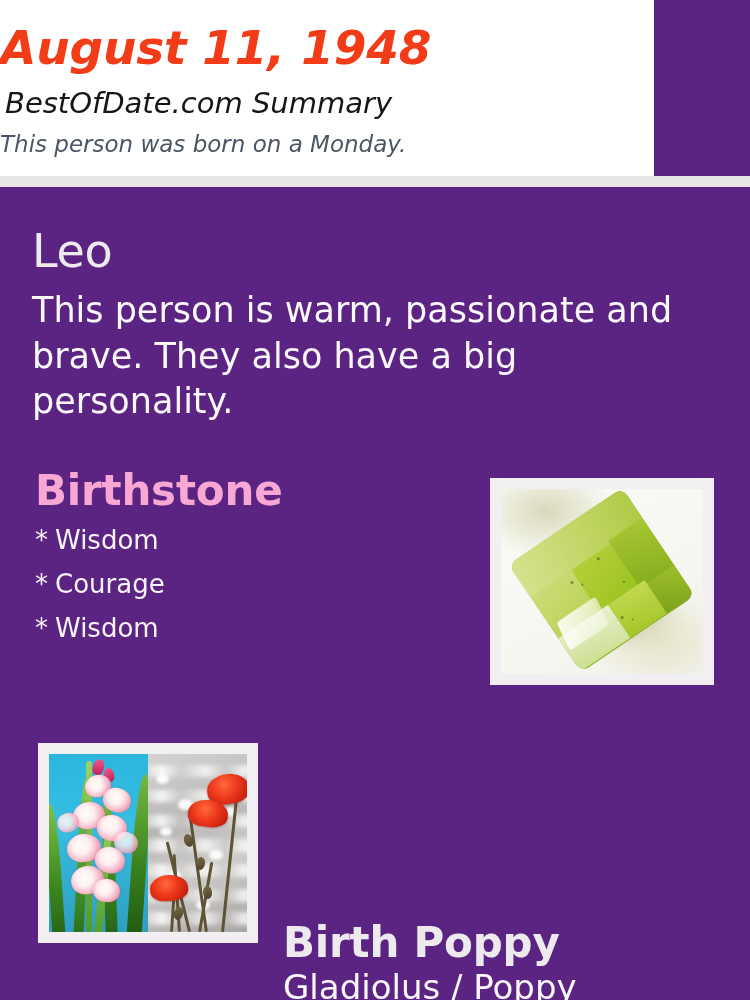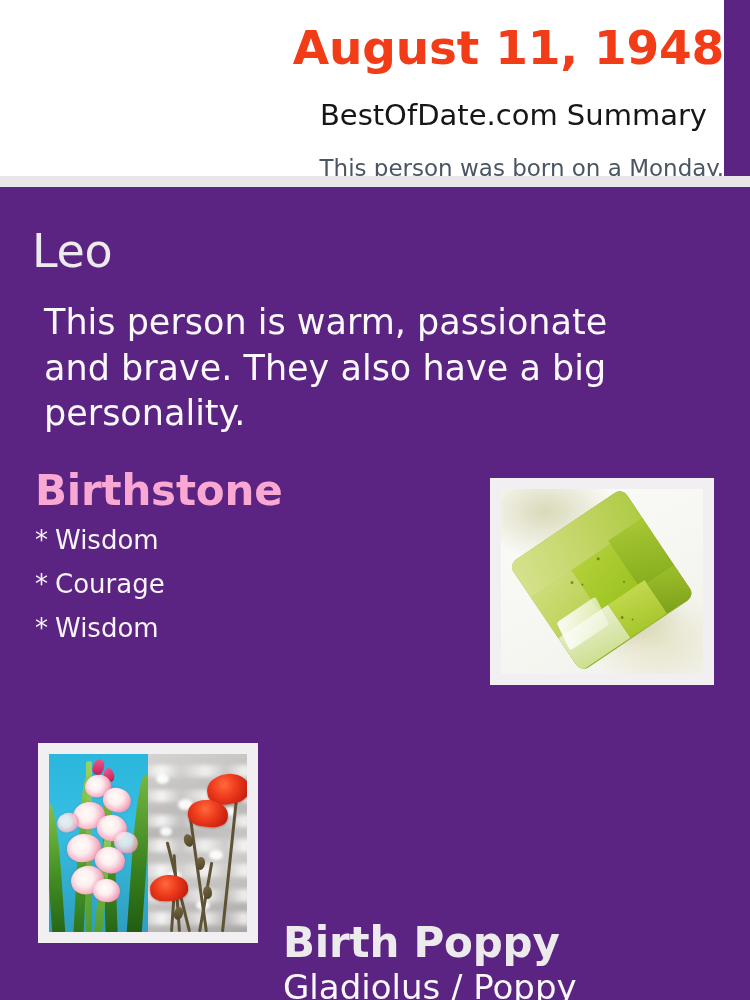--- a/index.html
+++ b/index.html
@@ -20,37 +20,38 @@
     width: 750px;
     height: 1000px;
     background: #5C2482;
   }
 
   
   .header {
     position: absolute;
     left: 0;
     top: 0;
-    width: 724px;
+    width: 654px;
     height: 176px;
     background: #FFFFFF;
     box-sizing: border-box;
-    text-align: right;
+    text-align: left;
+    font-style: italic;
   }
   .header-date {
     margin: 0;
     padding-top: 22px;
     font-size: 47px;
     font-weight: bold;
     line-height: 1.12;
     color: #F23C18;
     letter-spacing: -0.2px;
   }
   .header-site {
-    margin: 17px;
+    margin: 5px;
     padding-top: 7px;
     font-size: 29px;
     font-weight: normal;
     line-height: 1.15;
     color: #161616;
   }
   .header-dayline {
     margin: 0;
     padding-top: 6px;
     font-size: 23px;
@@ -86,21 +87,21 @@
   }
   .sign-name {
     margin: 0;
     font-size: 46px;
     font-weight: normal;
     line-height: 1.0;
     color: #EDEAEE;
     letter-spacing: -0.3px;
   }
   .sign-desc {
-    margin: 12px;
+    margin: 0;
     padding-top: 14px;
     font-size: 35px;
     font-weight: normal;
     line-height: 1.3;
     color: #FAF8FB;
     max-width: 650px;
   }
 
   
   .stone-block {

